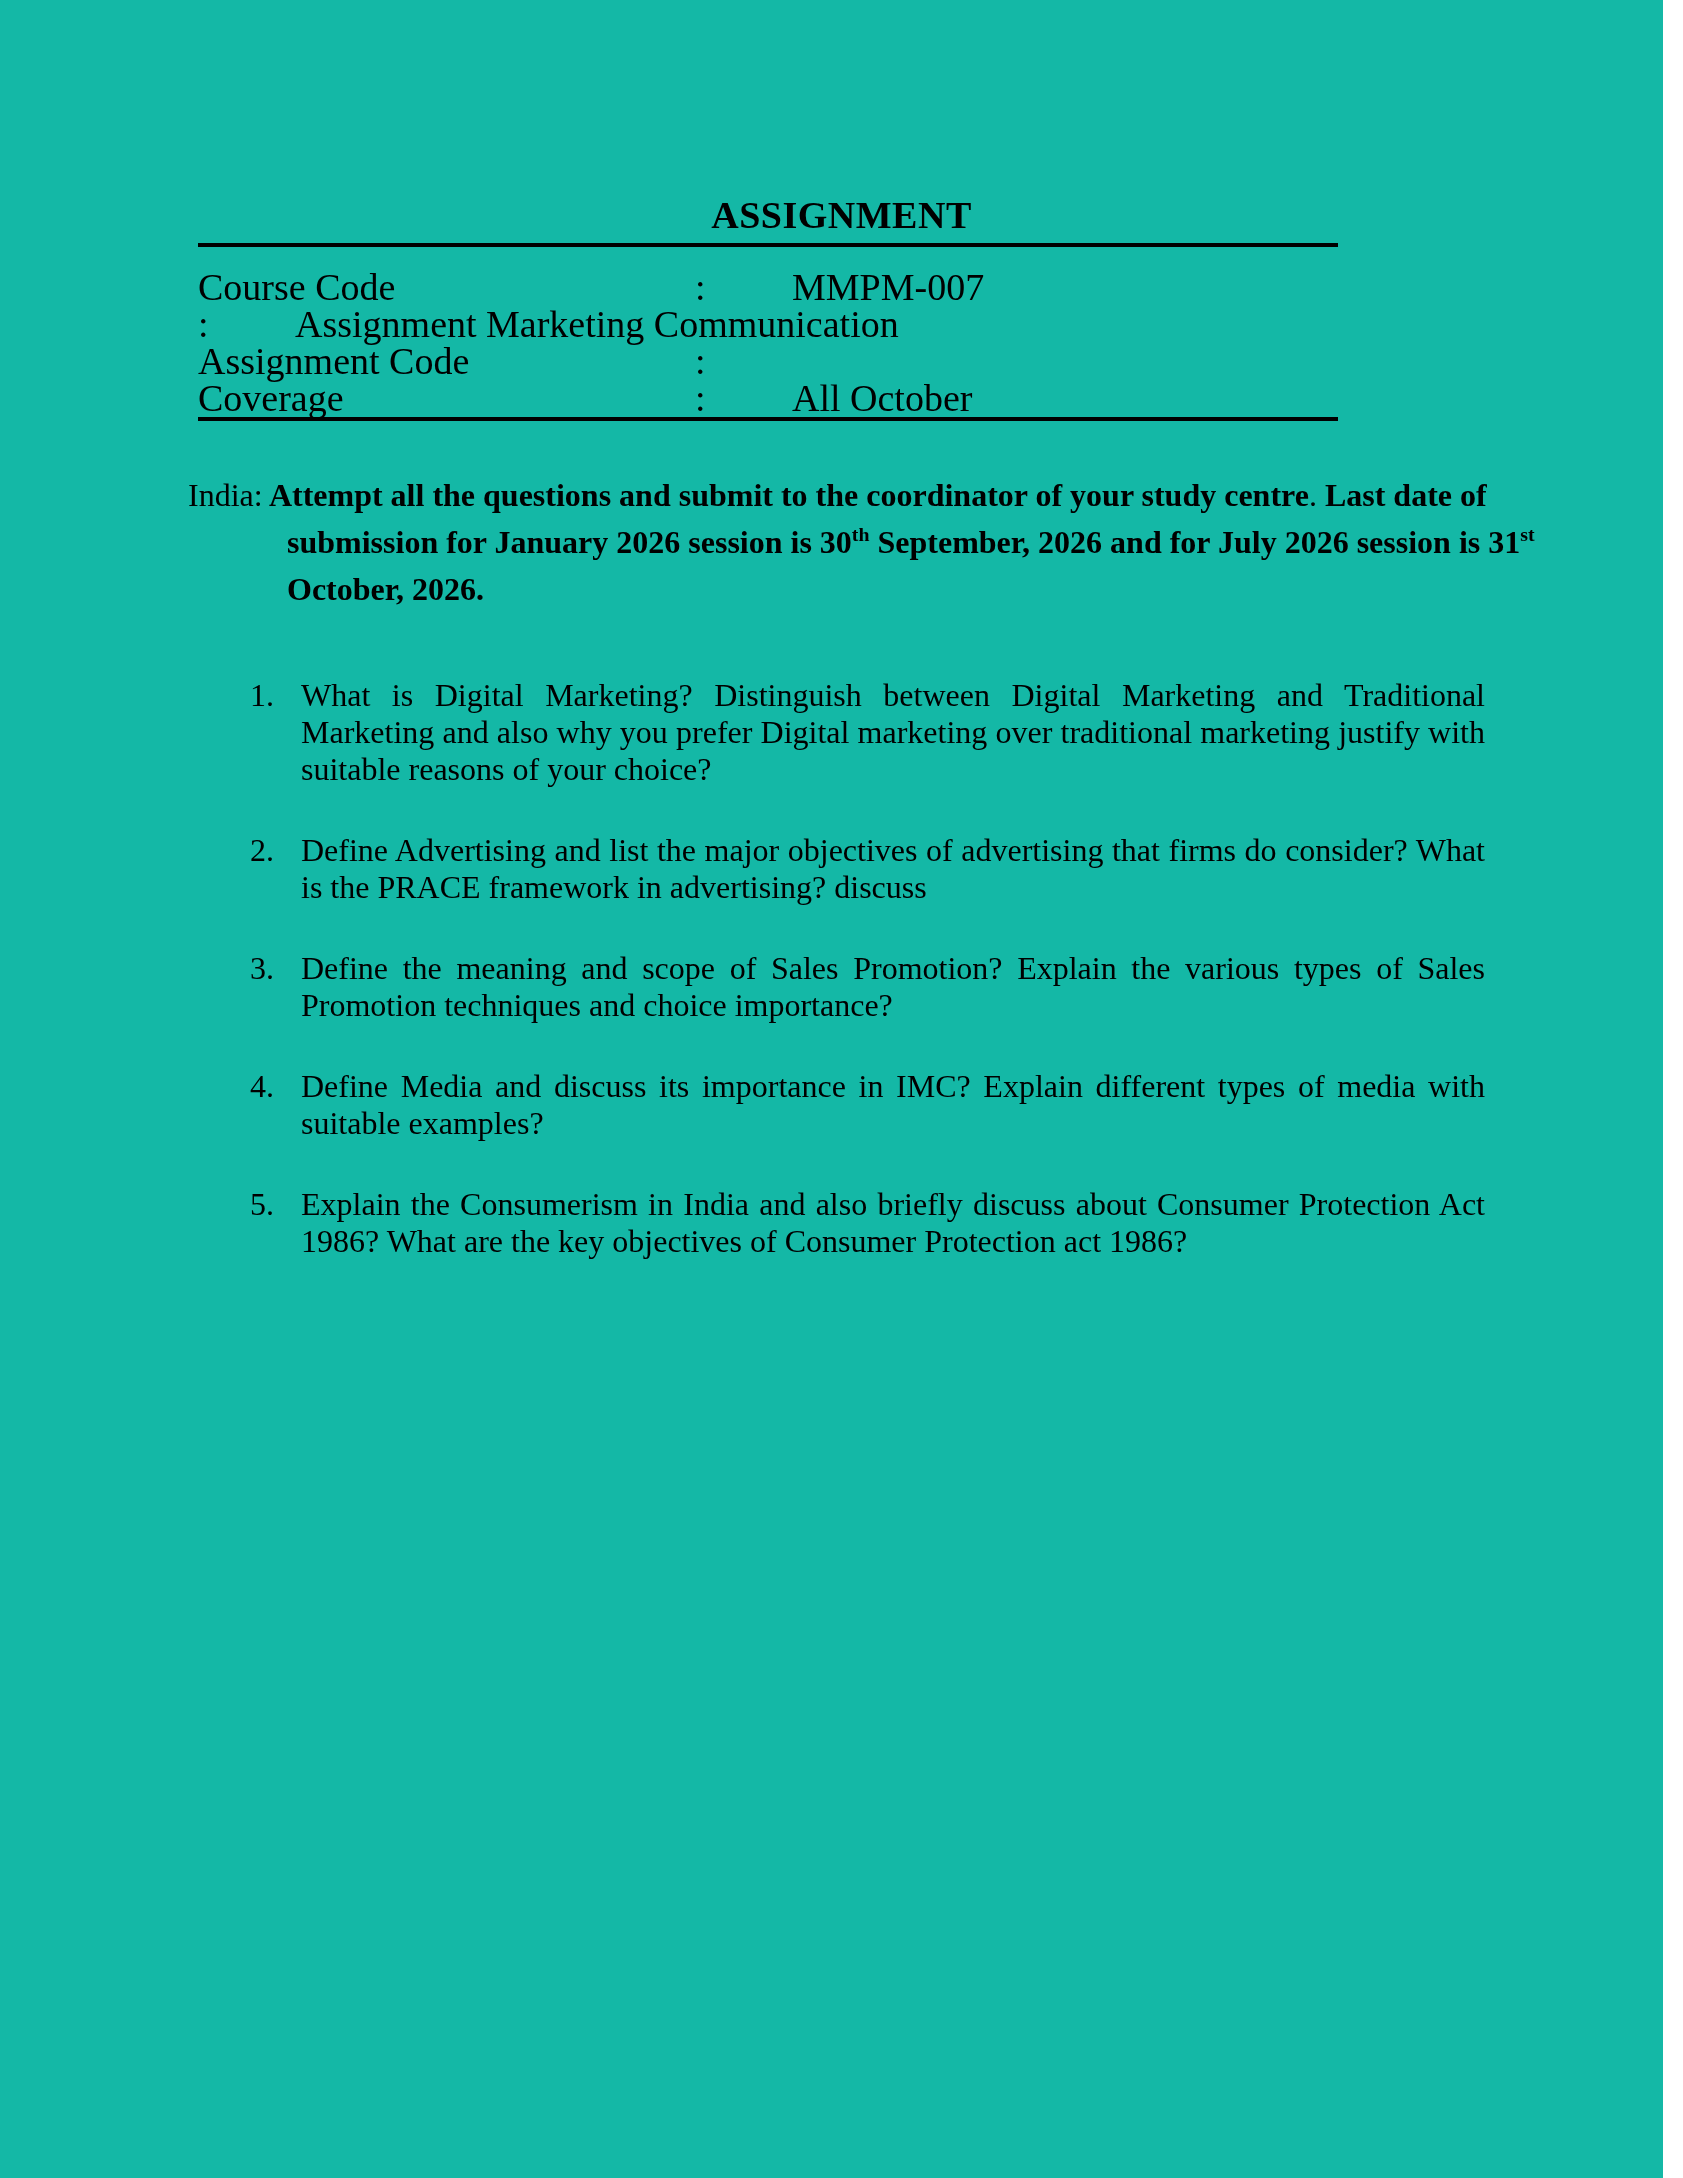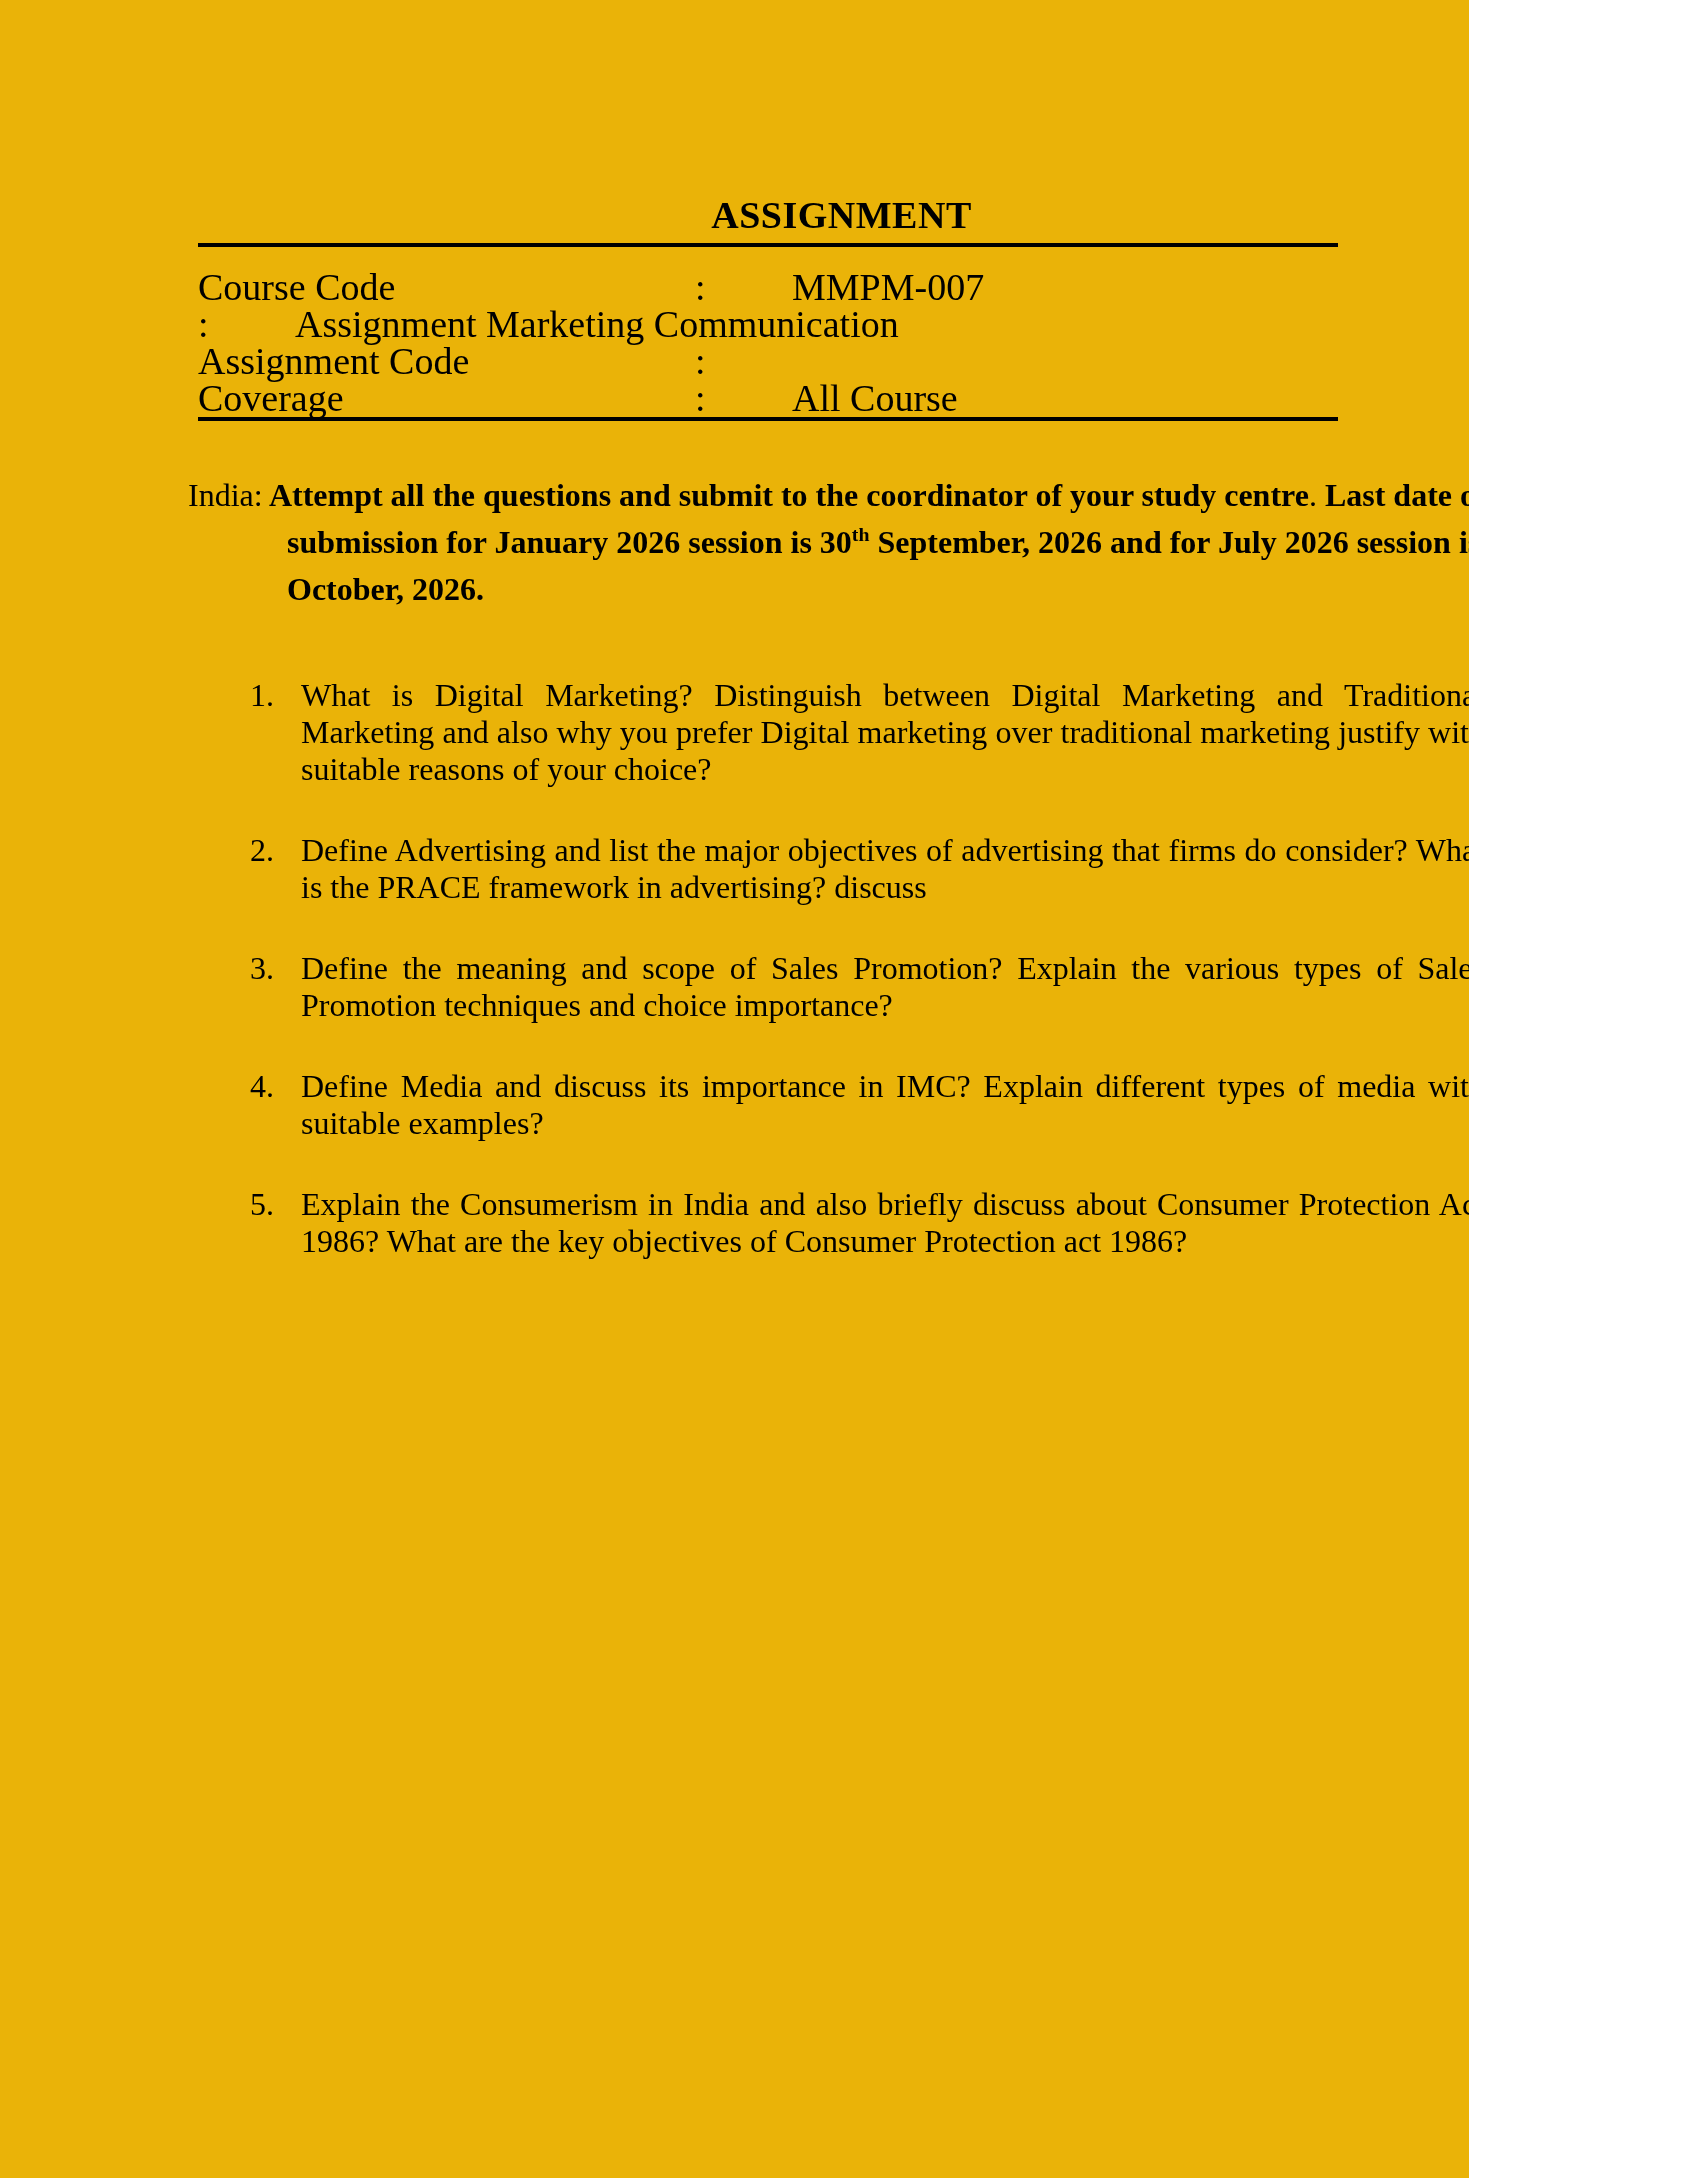--- a/index.html
+++ b/index.html
@@ -2,23 +2,23 @@
 <html><head>
 <meta charset="utf-8">
 <style>
   html, body {
     margin: 0;
     padding: 0;
     background: #ffffff;
   }
   .page {
     position: relative;
-    width: 1469px;
+    width: 1663px;
     height: 2178px;
-    background: #eab308;
+    background: #14b8a6;
     color: #000000;
     font-family: "Liberation Serif", "DejaVu Serif", serif;
     overflow: hidden;
   }
   .content {
     position: absolute;
     left: 198px;
     top: 0;
     width: 1287px;
   }
@@ -110,21 +110,21 @@
           <span class="course-colon">:</span>
           <span class="course-value">Assignment Marketing Communication</span>
       </div>
       <div class="course-row">
         <span class="course-label">Assignment Code</span>
           <span class="course-colon">:</span>
       </div>
       <div class="course-row">
         <span class="course-label">Coverage</span>
           <span class="course-colon">:</span>
-          <span class="course-value">All Course</span>
+          <span class="course-value">All October</span>
       </div>
     </div>
 
     <div class="rule rule-bottom"></div>
 
     <p class="note"><span class="note-label">India:</span>
       <b>Attempt all the questions and submit to the coordinator of your study centre</b><span class="note-plain">.</span>
       <b>Last date of submission for January 2026 session is 30</b><sup class="ord">th</sup>
       <b>September, 2026 and for July 2026 session is 31</b><sup class="ord">st</sup>
       <b>October, 2026.</b></p>

